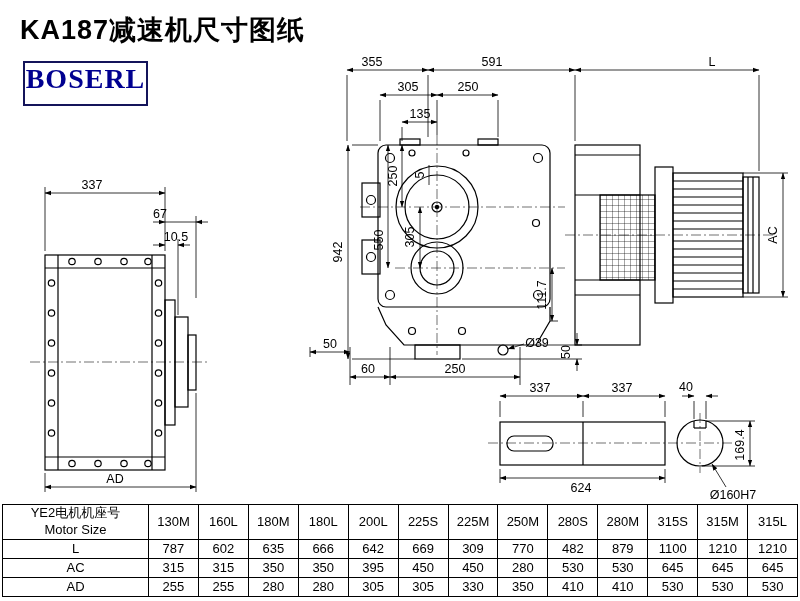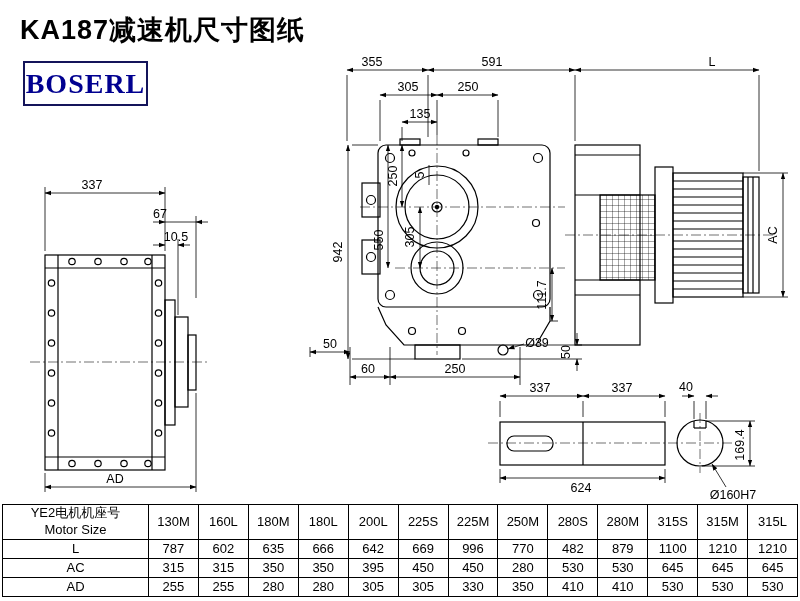--- a/index.html
+++ b/index.html
@@ -1,18 +1,18 @@
 <!DOCTYPE html>
 <html><head>
 <meta charset="utf-8">
 <style>
   * { margin:0; padding:0; box-sizing:border-box; }
   html,body { width:800px; height:601px; background:#fff; font-family:"Liberation Sans",sans-serif; position:relative; overflow:hidden; color:#000; }
   .title { position:absolute; left:20px; top:12px; font-size:27px; font-weight:bold; letter-spacing:1px; }
-  .logo-box { position:absolute; left:23px; top:61px; width:125px; height:45px; border:2px solid #14145a; display:flex; align-items:center; justify-content:center; background:#fff; }
+  .logo-box { position:absolute; left:23px; top:61px; width:125px; height:45px; border:2px solid #14145a; display:flex; justify-content:center; background:#fff; }
   .logo-text { font-family:"Liberation Serif",serif; font-size:28px; font-weight:bold; color:#000090; letter-spacing:1px; }
   svg.drawing { position:absolute; left:0; top:55px; }
   svg text { font-family:"Liberation Sans",sans-serif; font-size:12.5px; fill:#000; stroke:none; }
   table.spec { position:absolute; left:2px; top:504px; width:796px; border-collapse:collapse; table-layout:fixed; font-size:13px;border-radius:14px; }
   .spec th, .spec td { border:1px solid #000; text-align:center; vertical-align:middle; font-weight:normal; padding:0; height:19px; overflow:hidden; }
   .spec thead th { height:34px; }
   .spec .corner div { line-height:1.3; }
 </style>
 </head>
 <body>
@@ -287,21 +287,21 @@
     </thead>
   <tbody>
       <tr>
         <td>L</td>
         <td>787</td>
         <td>602</td>
         <td>635</td>
         <td>666</td>
         <td>642</td>
         <td>669</td>
-        <td>996</td>
+        <td>309</td>
         <td>770</td>
         <td>482</td>
         <td>879</td>
         <td>1100</td>
         <td>1210</td>
         <td>1210</td>
       </tr>
       <tr>
         <td>AC</td>
         <td>315</td>

